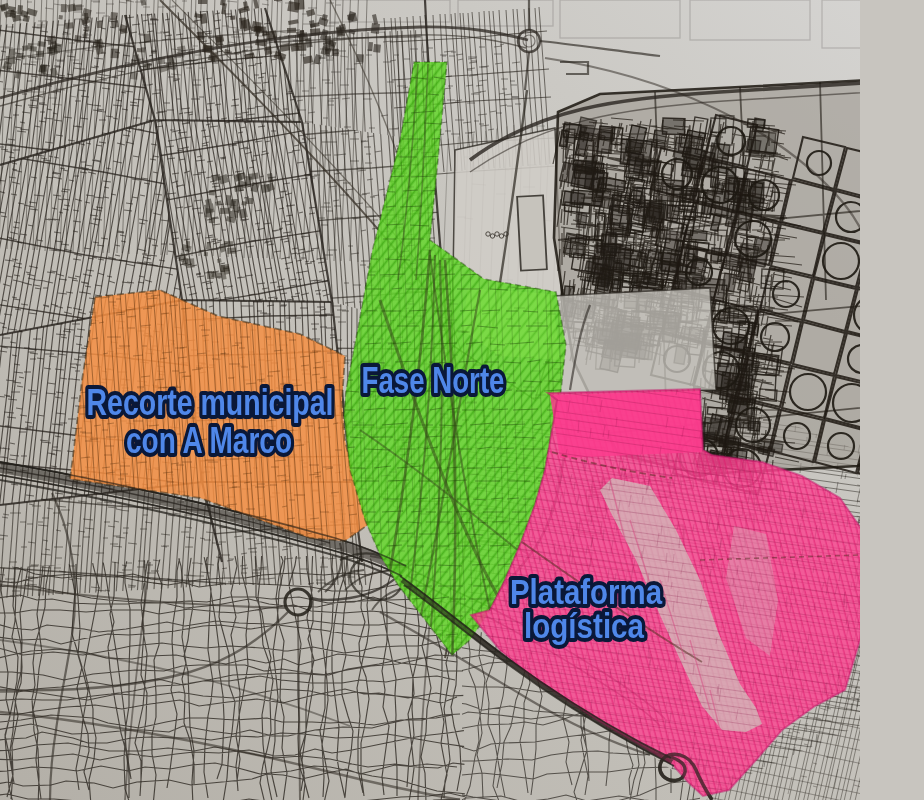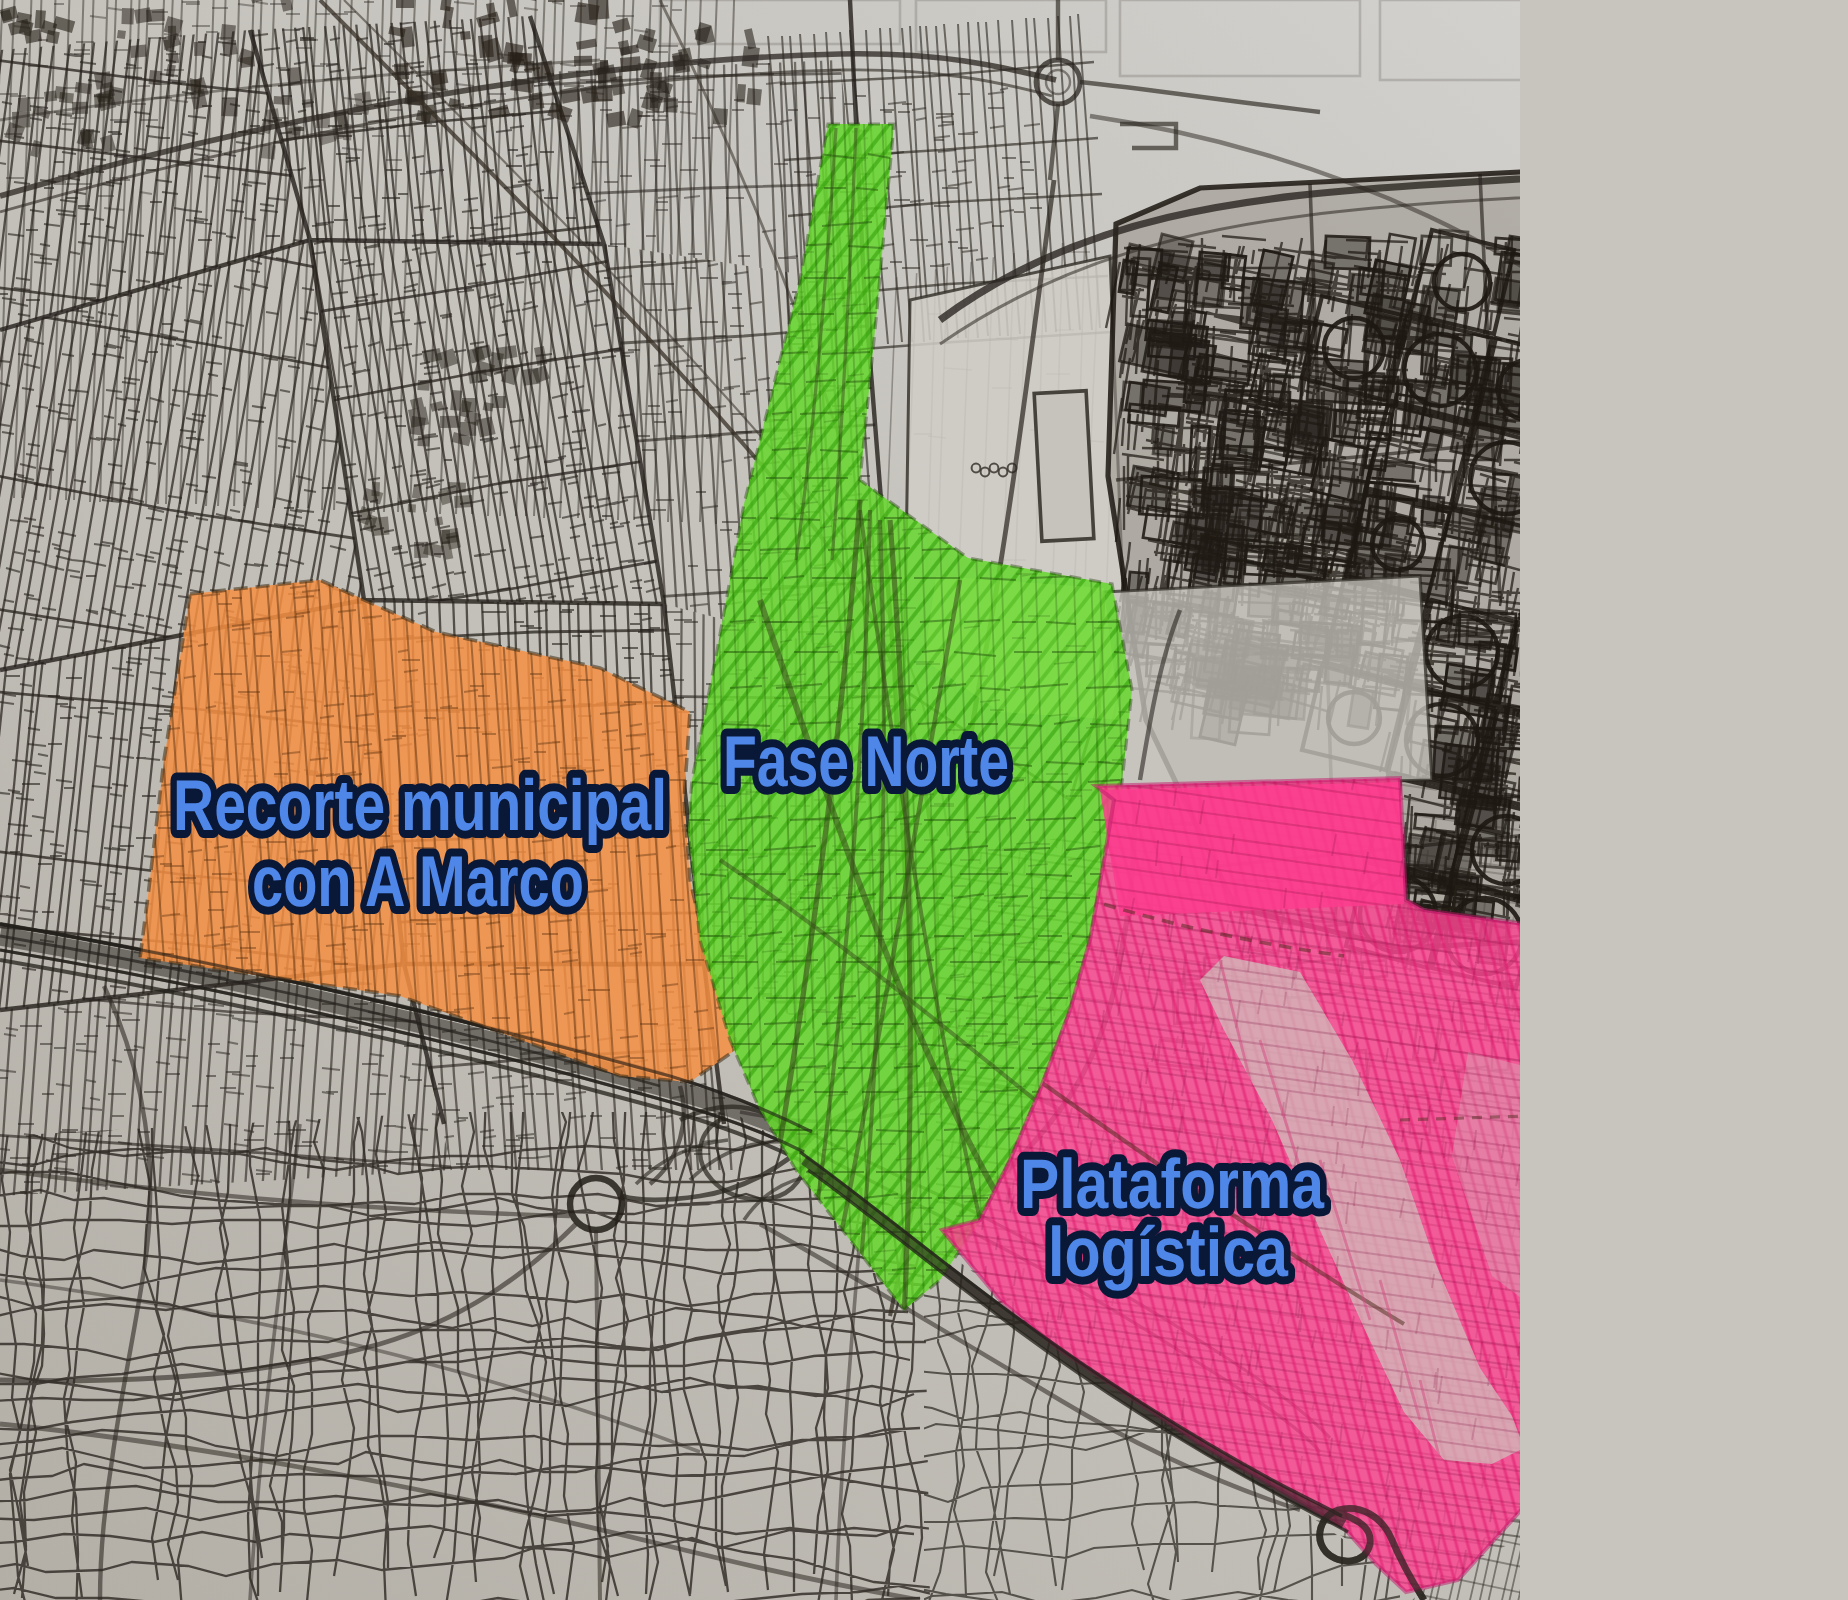--- a/index.html
+++ b/index.html
@@ -1,15 +1,15 @@
 <!DOCTYPE html>
 <html><head><meta charset="utf-8">
 <style>
 html,body{margin:0;padding:0;background:#c8c5bf;}
-#c{position:relative;width:760px;height:800px;overflow:hidden;}
+#c{position:relative;width:860px;height:800px;overflow:hidden;}
 </style></head>
 <body>
 <div id="c"><svg xmlns="http://www.w3.org/2000/svg" width="924" height="800" viewBox="0 0 924 800">
       <defs>
         <linearGradient id="paper" x1="0" y1="1" x2="1" y2="0">
  <stop offset="0" stop-color="#b3afa7"></stop>
  <stop offset="0.4" stop-color="#c2bfb8"></stop>
  <stop offset="0.75" stop-color="#cbc9c4"></stop>
  <stop offset="1" stop-color="#d6d5d3"></stop>
 </linearGradient>

